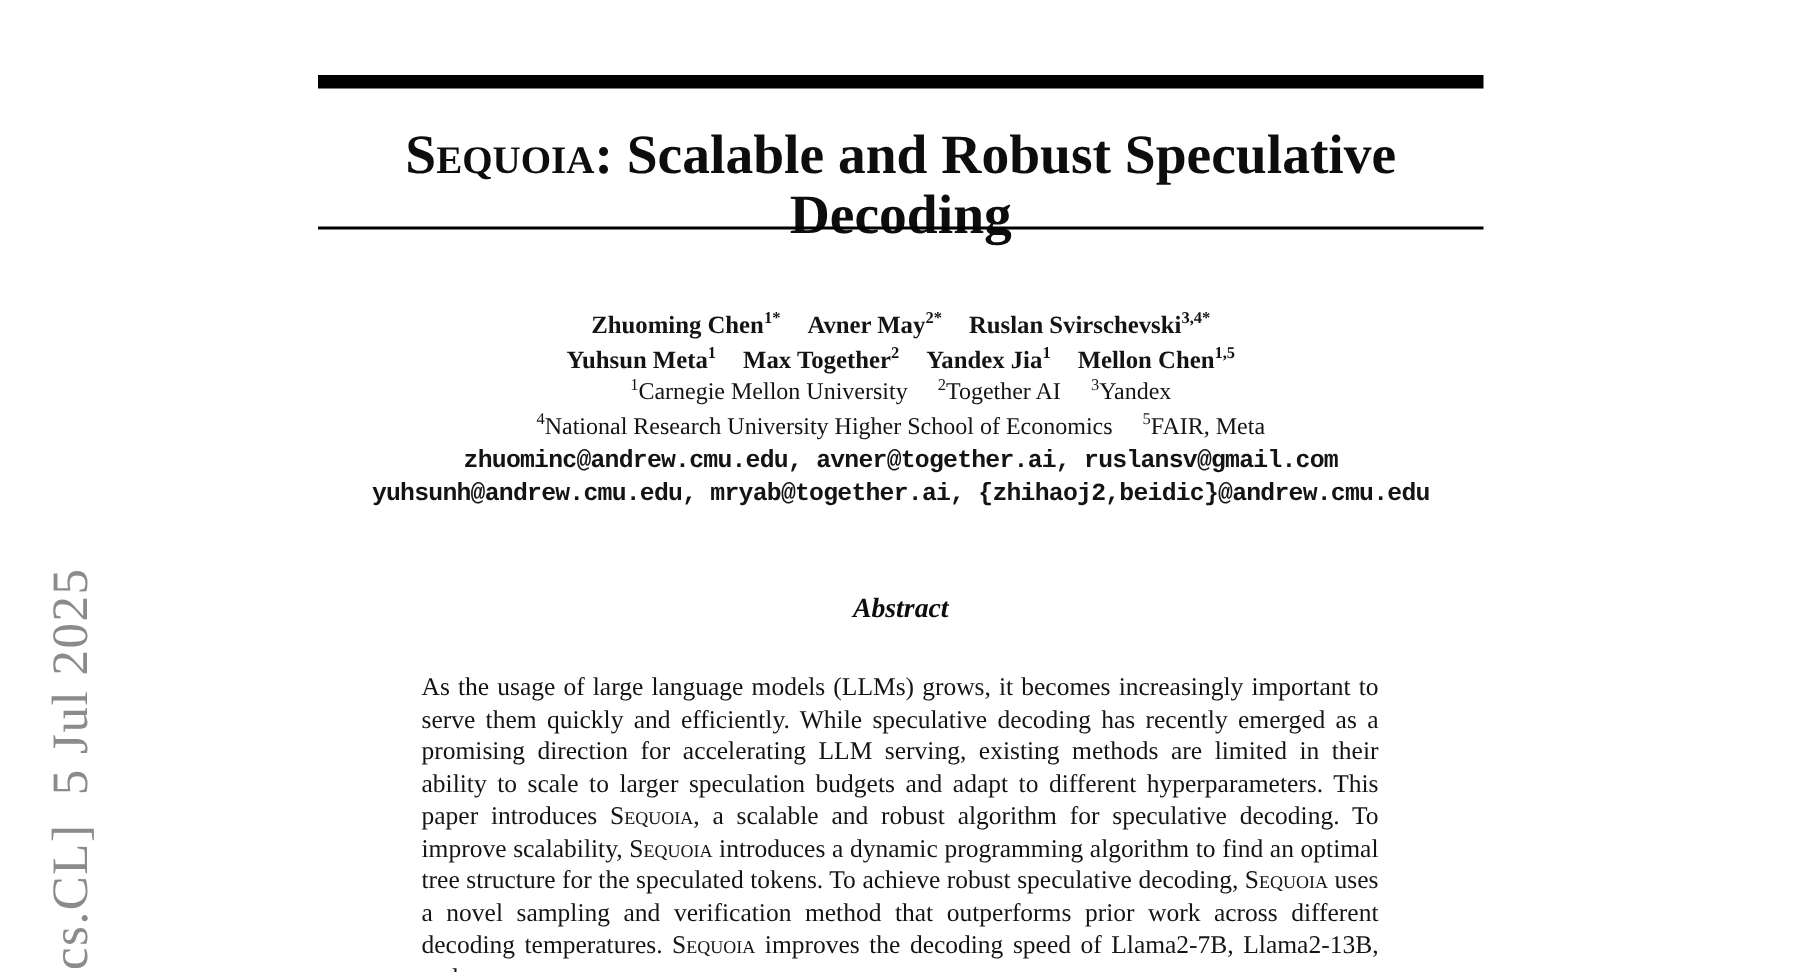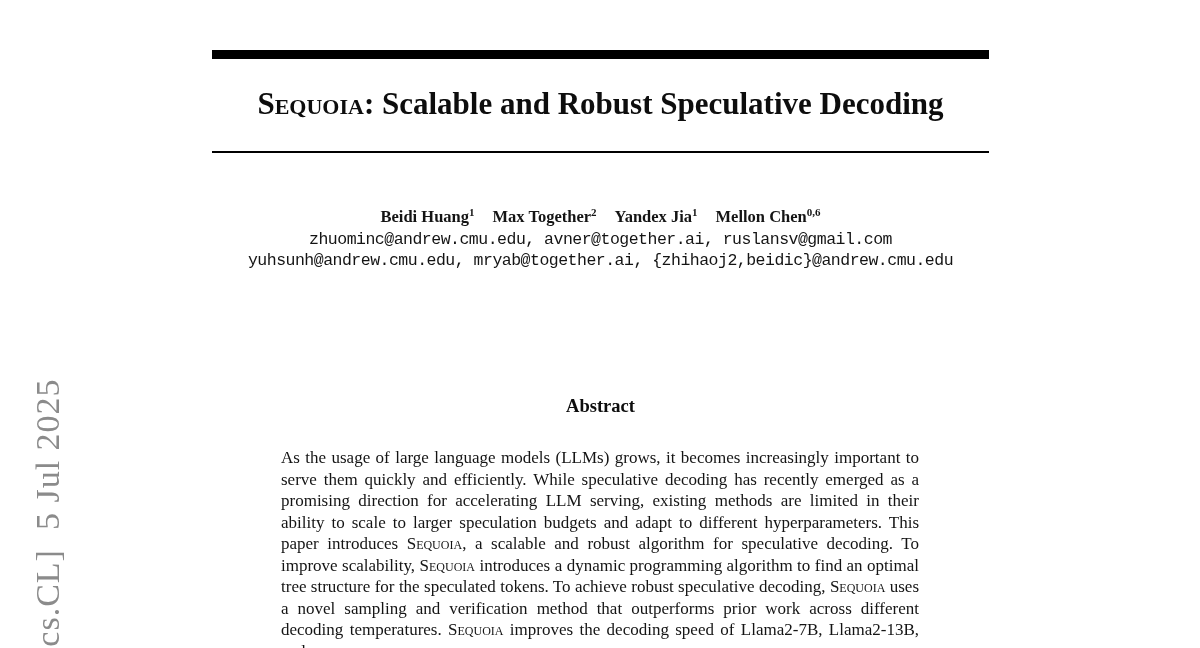--- a/index.html
+++ b/index.html
@@ -48,21 +48,21 @@
     height: 2px;
     background: #000000;
   }
   h1.title {
     position: absolute;
     left: 212px;
     top: 84px;
     width: 777px;
     margin: 0;
     text-align: center;
-    font-size: 31px;
+    font-size: 37px;
     font-weight: bold;
     color: #0d0d0d;
     line-height: 40px;
   }
   .sc {
     font-variant: small-caps;
   }
   .authors {
     position: absolute;
     left: 212px;
@@ -85,34 +85,35 @@
   }
   .author-line .seg { margin: 0 9px; }
   .affil-line .seg { margin: 0 10px; }
   sup {
     font-size: 11px;
     line-height: 0;
   }
   .email-line {
     font-family: "Liberation Mono", monospace;
     font-size: 16.5px;
-    font-weight: normal;
+    font-weight: bold;
     line-height: 21.5px;
     letter-spacing: -0.5px;
     white-space: nowrap;
   }
   .abstract-head {
     position: absolute;
     left: 212px;
     top: 396px;
     width: 777px;
     text-align: center;
     font-size: 18.5px;
     font-weight: bold;
     color: #0d0d0d;
+    font-style: italic;
   }
   p.abstract-body {
     position: absolute;
     left: 281px;
     top: 447px;
     width: 638px;
     margin: 0;
     font-size: 17px;
     line-height: 21.5px;
     text-align: justify;
@@ -127,24 +128,27 @@
   <div class="watermark">[cs.CL]  5 Jul 2025</div>
 
   <div class="rule-thick"></div>
 
   <h1 class="title"><span class="sc">Sequoia</span><span>: Scalable and Robust Speculative Decoding</span></h1>
 
   <div class="rule-thin"></div>
 
   <div class="authors">
 
+    <div class="author-line"><span class="seg"><span>Zhuoming Chen</span><sup>1*</sup></span><span class="seg"><span>Avner May</span><sup>2*</sup></span><span class="seg"><span>Ruslan Svirschevski</span><sup>3,4*</sup></span></div>
 
-    <div class="author-line"><span class="seg"><span>Beidi Huang</span><sup>1</sup></span><span class="seg"><span>Max Together</span><sup>2</sup></span><span class="seg"><span>Yandex Jia</span><sup>1</sup></span><span class="seg"><span>Mellon Chen</span><sup>0,6</sup></span></div>
+    <div class="author-line"><span class="seg"><span>Yuhsun Meta</span><sup>1</sup></span><span class="seg"><span>Max Together</span><sup>2</sup></span><span class="seg"><span>Yandex Jia</span><sup>1</sup></span><span class="seg"><span>Mellon Chen</span><sup>1,5</sup></span></div>
 
+    <div class="affil-line"><span class="seg"><sup>1</sup><span>Carnegie Mellon University</span></span><span class="seg"><sup>2</sup><span>Together AI</span></span><span class="seg"><sup>3</sup><span>Yandex</span></span></div>
 
+    <div class="affil-line"><span class="seg"><sup>4</sup><span>National Research University Higher School of Economics</span></span><span class="seg"><sup>5</sup><span>FAIR, Meta</span></span></div>
 
     <div class="email-line">zhuominc@andrew.cmu.edu, avner@together.ai, ruslansv@gmail.com</div>
     <div class="email-line">yuhsunh@andrew.cmu.edu, mryab@together.ai, {zhihaoj2,beidic}@andrew.cmu.edu</div>
 
   </div>
 
   <div class="abstract-head">Abstract</div>
 
   <p class="abstract-body"><span>As the usage of large language models (LLMs) grows, it becomes increasingly important to serve them quickly and efficiently. While speculative decoding has recently emerged as a promising direction for accelerating LLM serving, existing methods are limited in their ability to scale to larger speculation budgets and adapt to different hyperparameters. This paper introduces </span><span class="sc">Sequoia</span><span>, a scalable and robust algorithm for speculative decoding. To improve scalability, </span><span class="sc">Sequoia</span><span> introduces a dynamic programming algorithm to find an optimal tree structure for the speculated tokens. To achieve robust speculative decoding, </span><span class="sc">Sequoia</span><span> uses a novel sampling and verification method that outperforms prior work across different decoding temperatures. </span><span class="sc">Sequoia</span><span> improves the decoding speed of Llama2-7B, Llama2-13B, and</span></p>
 

